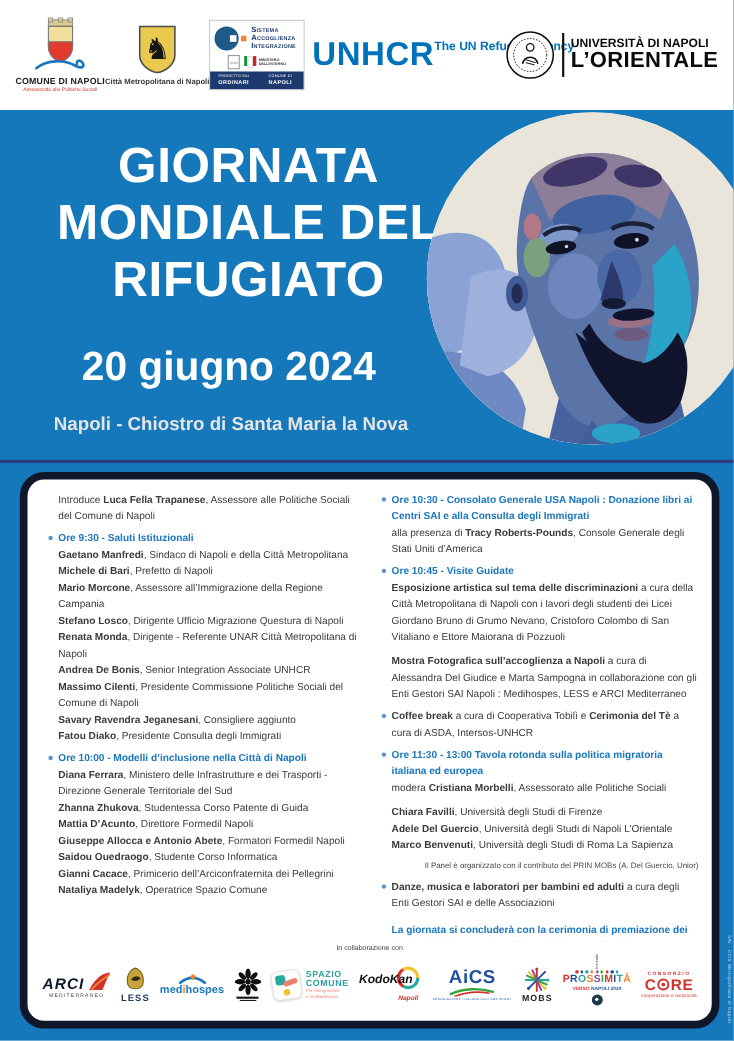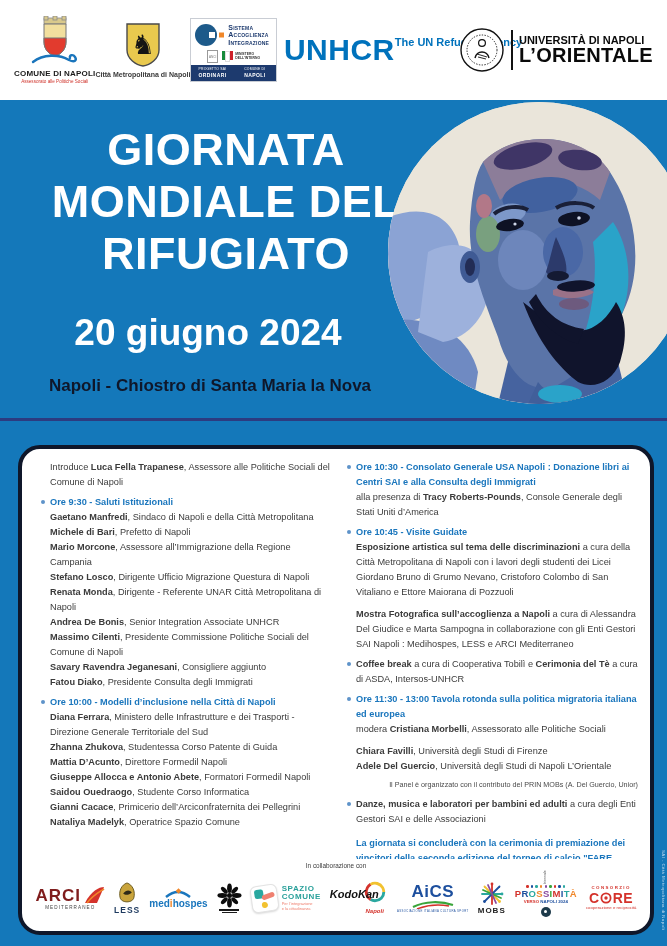--- a/index.html
+++ b/index.html
@@ -35,44 +35,44 @@
   .lg-or{flex-direction:row;align-items:center;gap:6px;}
   .or-div{width:2px;height:40px;background:#111;}
   .or-txt{display:flex;flex-direction:column;line-height:.95;color:#0a0a0a;}
   .or-l1{font-size:11px;font-weight:900;white-space:nowrap;}
   .or-l2{font-size:20px;font-weight:900;letter-spacing:.3px;}
 
   
   .banner{position:absolute;top:100px;left:0;right:0;height:318px;background:#1478ba;border-bottom:3px solid #2c3b80;overflow:hidden;}
   .banner-title{position:absolute;top:24px;left:28px;width:396px;text-align:center;color:#fff;font-weight:800;font-size:45px;line-height:1.16;letter-spacing:.5px;}
   .banner-date{position:absolute;top:212px;left:10px;width:396px;text-align:center;color:#fff;font-weight:800;font-size:37px;}
-  .banner-loc{position:absolute;top:276px;left:0px;width:420px;text-align:center;color:#0f172a;font-weight:700;font-size:17px;}
+  .banner-loc{position:absolute;top:276px;left:0px;width:420px;text-align:center;color:#e5e5e5;font-weight:700;font-size:17px;}
   .portrait{position:absolute;left:388px;top:2px;width:302px;height:302px;border-radius:50%;overflow:hidden;background:#eae5da;}
 
   
   .lower{position:absolute;top:421px;bottom:0;left:0;right:0;background:#1478ba;}
-  .card{position:absolute;top:8px;left:18px;right:13px;bottom:11px;background:#fff;border-radius:22px;border:4px solid #0f172a;box-sizing:border-box;margin-top:16px;}
+  .card{position:absolute;top:8px;left:18px;right:13px;bottom:11px;background:#fff;border-radius:22px;border:7px solid #0f172a;box-sizing:border-box;}
   .cols{position:absolute;top:11px;left:18px;right:12px;bottom:72px;display:flex;gap:14px;overflow:hidden;}
   .col{flex:1;font-size:9.2px;line-height:15px;color:#3b3b3b;padding-left:10px;}
   .block{position:relative;margin:0 0 5px 0;}
   .dot{position:absolute;left:-9px;top:5px;width:4px;height:4px;border-radius:50%;background:#5e93c9;}
   .h{color:#1a76bd;font-weight:700;margin:0;}
   .ln{margin:0;}
   .b{font-weight:700;}
   .sp{height:7px;}
   .note{font-size:7.2px;color:#4a4a4a;text-align:right;margin:3px 0 0;}
   .closing .ln span{color:#1a76bd;font-weight:700;}
   .closing{margin-top:9px;}
 
   .collab{position:absolute;bottom:62px;left:0;right:0;text-align:center;font-size:6.4px;color:#3b3b3b;}
   .partners{position:absolute;bottom:7px;left:10px;right:10px;height:52px;display:flex;align-items:center;justify-content:space-around;gap:2px;}
   .pt{display:flex;flex-direction:column;align-items:center;justify-content:center;line-height:1;}
 
   .arci-row{display:flex;align-items:flex-end;gap:2px;}
-  .arci-word{font-size:17px;font-weight:800;color:#7f1d1d;letter-spacing:1px;}
+  .arci-word{font-size:14px;font-weight:800;color:#0f172a;letter-spacing:1px;font-style:italic;}
   .arci-sub{font-size:4.6px;color:#444;letter-spacing:1.1px;margin-top:2px;}
   .less-word{font-size:8.5px;font-weight:800;color:#1e3a5f;margin-top:1px;letter-spacing:1px;}
   .mh-word{font-size:10px;font-weight:700;color:#1a76bd;margin-top:1px;}
   .mh-i{color:#f0872a;}
   .caption-bars i{display:block;background:#1a1a1a;height:1.6px;margin:1px auto 0;}
   .caption-bars .c1{width:20px;}
   .caption-bars .c2{width:15px;}
   .sc-row{display:flex;align-items:center;gap:4px;}
   .sc-icon{width:25px;height:25px;background:#fff;border:1px solid #e3e3e3;border-radius:6px;box-shadow:0 1px 2px rgba(0,0,0,.15);transform:rotate(-8deg);position:relative;}
   .sc-sq{position:absolute;left:3px;top:3px;width:9px;height:9px;border-radius:2.5px;background:#29a8a0;}
@@ -300,20 +300,21 @@
               <span class="dot"></span>
               <p class="ln"><span class="b">Coffee break</span><span> a cura di Cooperativa Tobilì e </span><span class="b">Cerimonia del Tè</span><span> a cura di ASDA, Intersos-UNHCR</span></p>
             </div>
             <div class="block">
               <span class="dot"></span>
               <p class="h">Ore 11:30 - 13:00 Tavola rotonda sulla politica migratoria italiana ed europea</p>
               <p class="ln"><span>modera </span><span class="b">Cristiana Morbelli</span><span>, Assessorato alle Politiche Sociali</span></p>
               <div class="sp"></div>
               <p class="ln"><span class="b">Chiara Favilli</span><span>, Università degli Studi di Firenze</span></p>
               <p class="ln"><span class="b">Adele Del Guercio</span><span>, Università degli Studi di Napoli L’Orientale</span></p>
+              <p class="ln"><span class="b">Marco Benvenuti</span><span>, Università degli Studi di Roma La Sapienza</span></p>
               <p class="note">Il Panel è organizzato con il contributo del PRIN MOBs (A. Del Guercio, Unior)</p>
             </div>
             <div class="block">
               <span class="dot"></span>
               <p class="ln"><span class="b">Danze, musica e laboratori per bambini ed adulti</span><span> a cura degli Enti Gestori SAI e delle Associazioni</span></p>
             </div>
             <div class="block closing">
               <p class="ln"><span class="b">La giornata si concluderà con la cerimonia di premiazione dei vincitori della seconda edizione del torneo di calcio "FARE RETE"</span></p>
             </div>
           </div>

